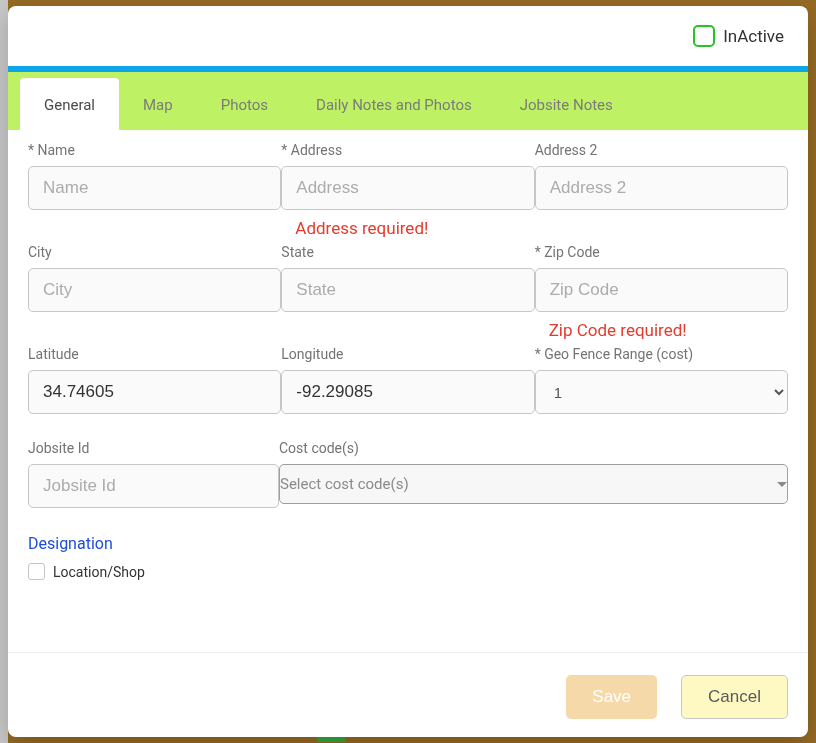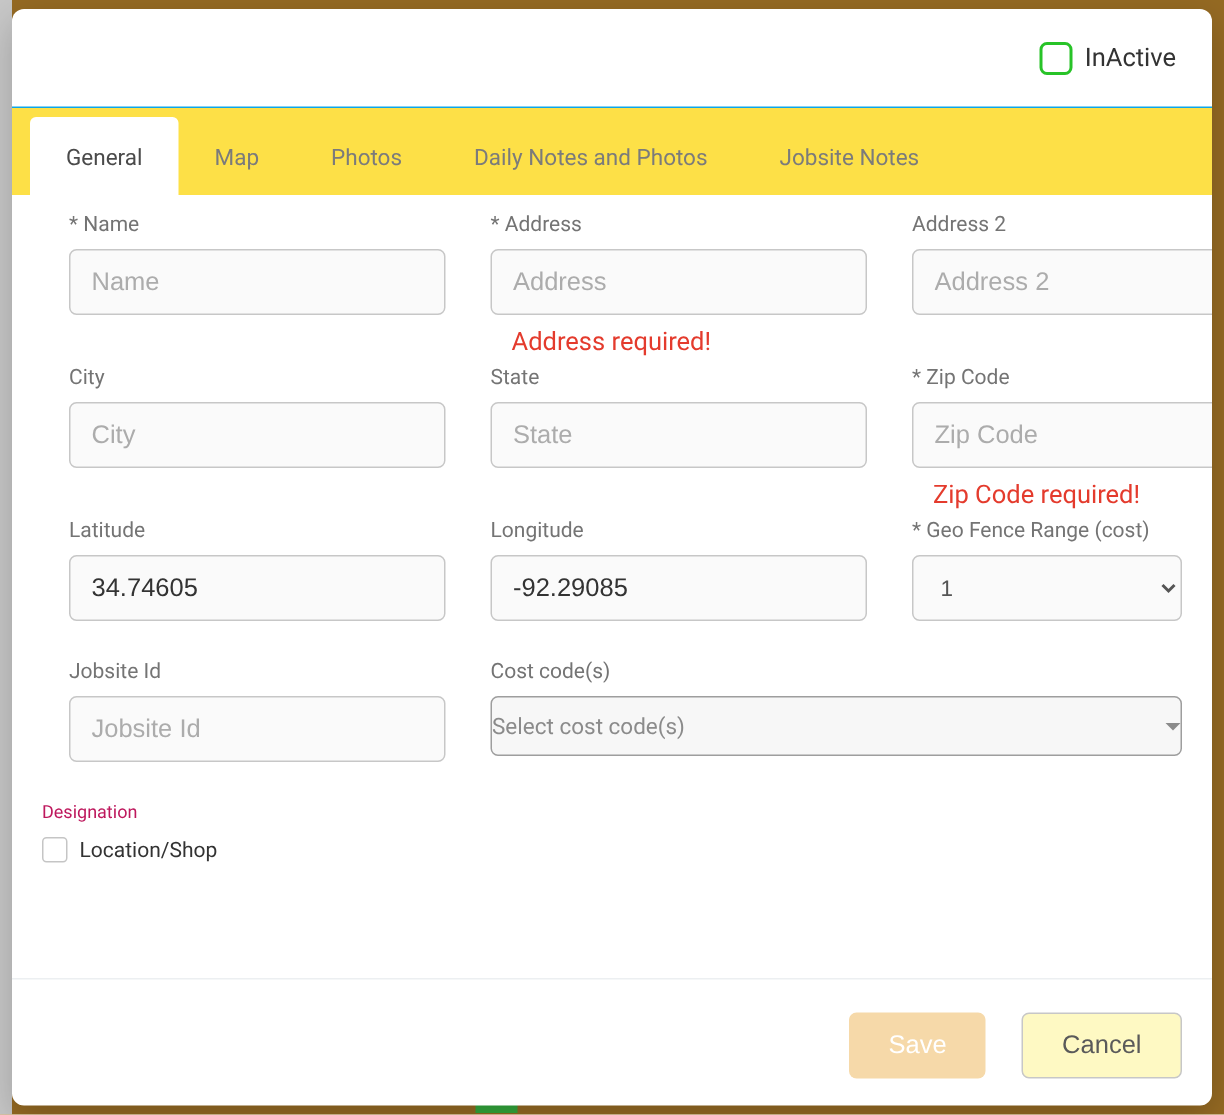--- a/index.html
+++ b/index.html
@@ -24,42 +24,42 @@
       bottom: 6px;
       background: #fff;
       border-radius: 8px;
       overflow: hidden;
       display: flex;
       flex-direction: column;
       box-shadow: 0 8px 24px rgba(0,0,0,0.2);
     }
     .modal-header {
       height: 66px;
-      border-bottom: 1px solid #0ea5e9;
+      border-bottom: 6px solid #0ea5e9;
       display: flex;
       align-items: center;
       justify-content: flex-end;
       padding: 12px 24px;
     }
     .inactive-wrap {
       display: flex;
       align-items: center;
       gap: 8px;
       color: #333;
       font-size: 17px;
     }
     .inactive-box {
       width: 22px;
       height: 22px;
       border: 2.5px solid #28c328;
       border-radius: 5px;
       display: inline-block;
     }
     .tabs {
-      background: #fde047;
+      background: #bef264;
       display: flex;
       align-items: flex-end;
       padding: 0 12px;
       height: 58px;
     }
     .tab {
       padding: 18px 24px 16px;
       color: #7b7b7b;
       font-size: 15px;
       cursor: pointer;
@@ -71,23 +71,21 @@
       background: #fff;
       color: #4a4a4a;
     }
     .form-body {
       padding: 12px 20px 20px;
       flex: 1;
       overflow: auto;
     }
     .row {
       display: flex;
-      gap: 30px;
       margin-bottom: 4px;
-      margin-left: 18px;
     }
     .field {
       flex: 1;
       display: flex;
       flex-direction: column;
       min-height: 98px;
     }
     .field.short { min-height: 90px; }
     .field-2 { flex: 2.08; }
     .label {
@@ -148,22 +146,22 @@
       margin-top: 2px;
     }
     .checkbox-box {
       width: 17px;
       height: 17px;
       border: 1.5px solid #c5c5c5;
       border-radius: 3px;
       background: #fff;
     }
     .designation-label {
-      font-size: 12px;
-      color: #be185d;
+      font-size: 16px;
+      color: #1d4ed8;
       margin-bottom: 10px;
     }
     .footer {
       border-top: 1px solid #eceff1;
       display: flex;
       justify-content: flex-end;
       align-items: center;
       gap: 24px;
       padding: 22px 20px 18px;
     }

